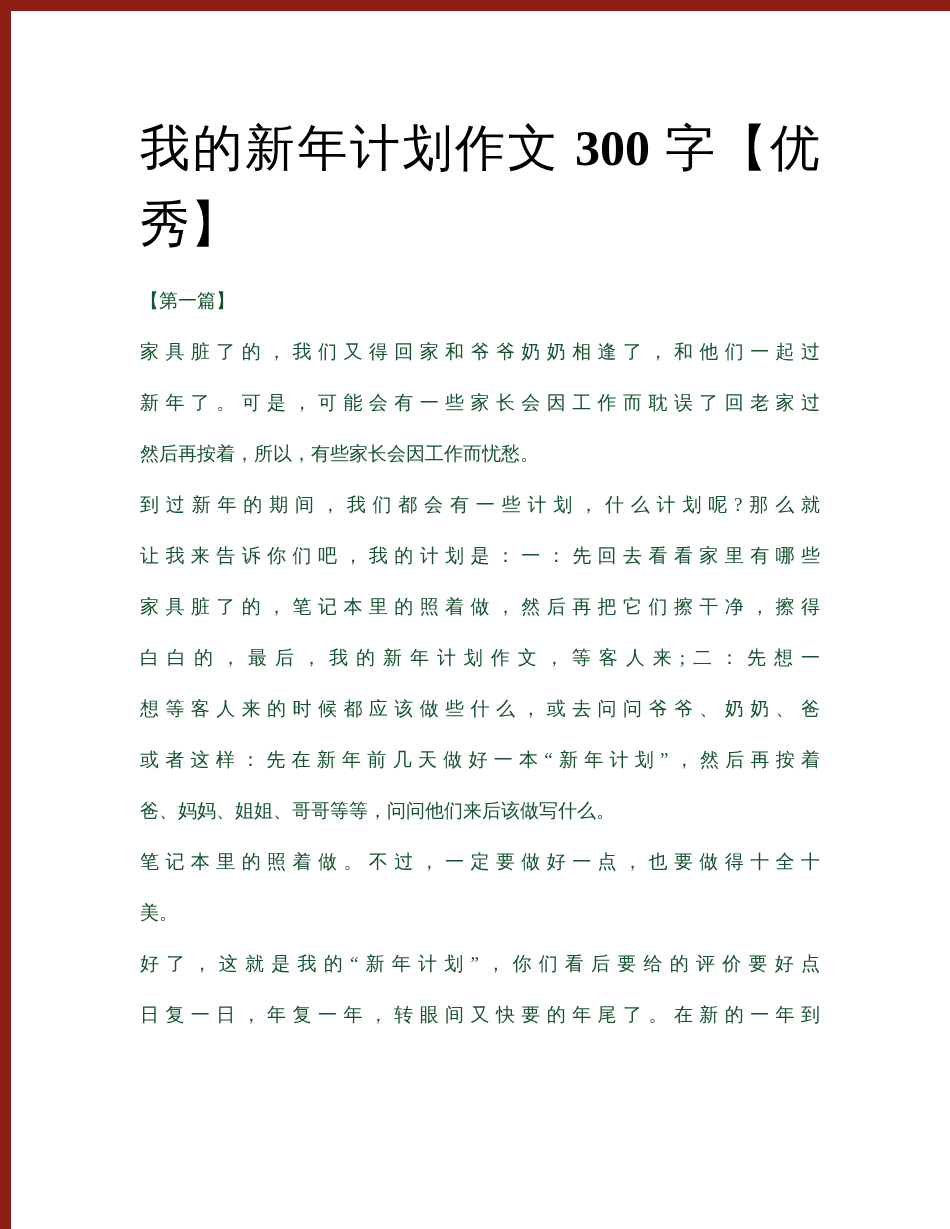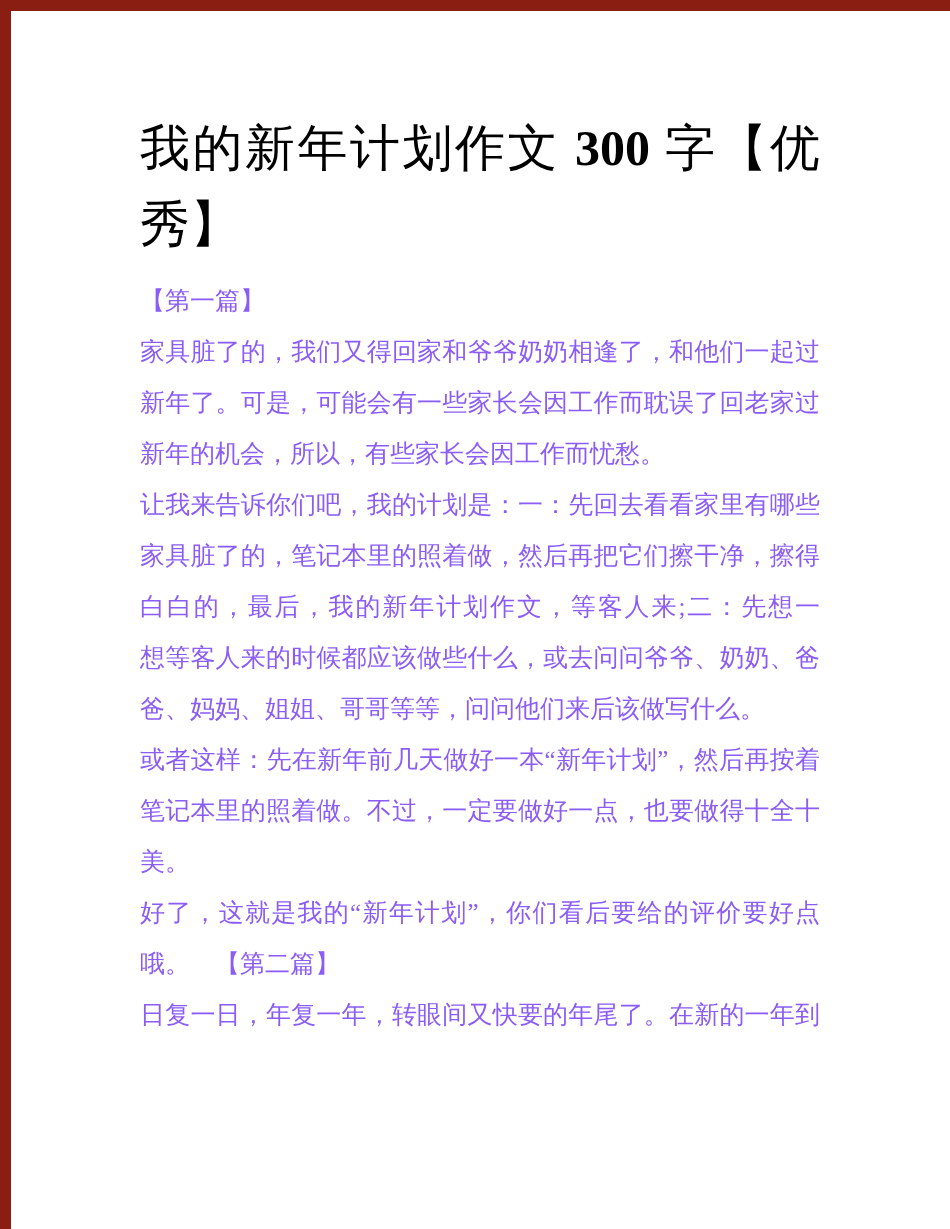--- a/index.html
+++ b/index.html
@@ -43,23 +43,23 @@
   }
   .title .t-line.justify {
     text-align: justify;
     text-align-last: justify;
   }
   .title .num {
     font-weight: bold;
   }
   .text {
     margin-top: 13px;
-    font-size: 25px;
+    font-size: 19px;
     line-height: 51px;
-    color: #8b5cf6;
+    color: #14532d;
   }
   .line {
     height: 51px;
     overflow: hidden;
     text-align: justify;
     text-align-last: justify;
   }
   .line.para-end {
     text-align: left;
     text-align-last: left;
@@ -77,28 +77,28 @@
 
     <div class="title">
       <div class="t-line justify"><span>我的新年计划作文 </span><span class="num">300</span><span> 字【优</span></div>
       <div class="t-line"><span>秀】</span></div>
     </div>
 
     <div class="text">
       <div class="line para-end">【第一篇】</div>
       <div class="line">家具脏了的，我们又得回家和爷爷奶奶相逢了，和他们一起过</div>
       <div class="line">新年了。可是，可能会有一些家长会因工作而耽误了回老家过</div>
-      <div class="line para-end">新年的机会，所以，有些家长会因工作而忧愁。</div>
+      <div class="line para-end">然后再按着，所以，有些家长会因工作而忧愁。</div>
+      <div class="line">到过新年的期间，我们都会有一些计划，什么计划呢?那么就</div>
       <div class="line">让我来告诉你们吧，我的计划是：一：先回去看看家里有哪些</div>
       <div class="line">家具脏了的，笔记本里的照着做，然后再把它们擦干净，擦得</div>
       <div class="line">白白的，最后，我的新年计划作文，等客人来;二：先想一</div>
       <div class="line">想等客人来的时候都应该做些什么，或去问问爷爷、奶奶、爸</div>
+      <div class="line">或者这样：先在新年前几天做好一本“新年计划”，然后再按着</div>
       <div class="line para-end">爸、妈妈、姐姐、哥哥等等，问问他们来后该做写什么。</div>
-      <div class="line">或者这样：先在新年前几天做好一本“新年计划”，然后再按着</div>
       <div class="line">笔记本里的照着做。不过，一定要做好一点，也要做得十全十</div>
       <div class="line para-end">美。</div>
       <div class="line">好了，这就是我的“新年计划”，你们看后要给的评价要好点</div>
-      <div class="line para-end">哦。　【第二篇】</div>
       <div class="line">日复一日，年复一年，转眼间又快要的年尾了。在新的一年到</div>
     </div>
 
   </div>
 </div>
 
 </body></html>

